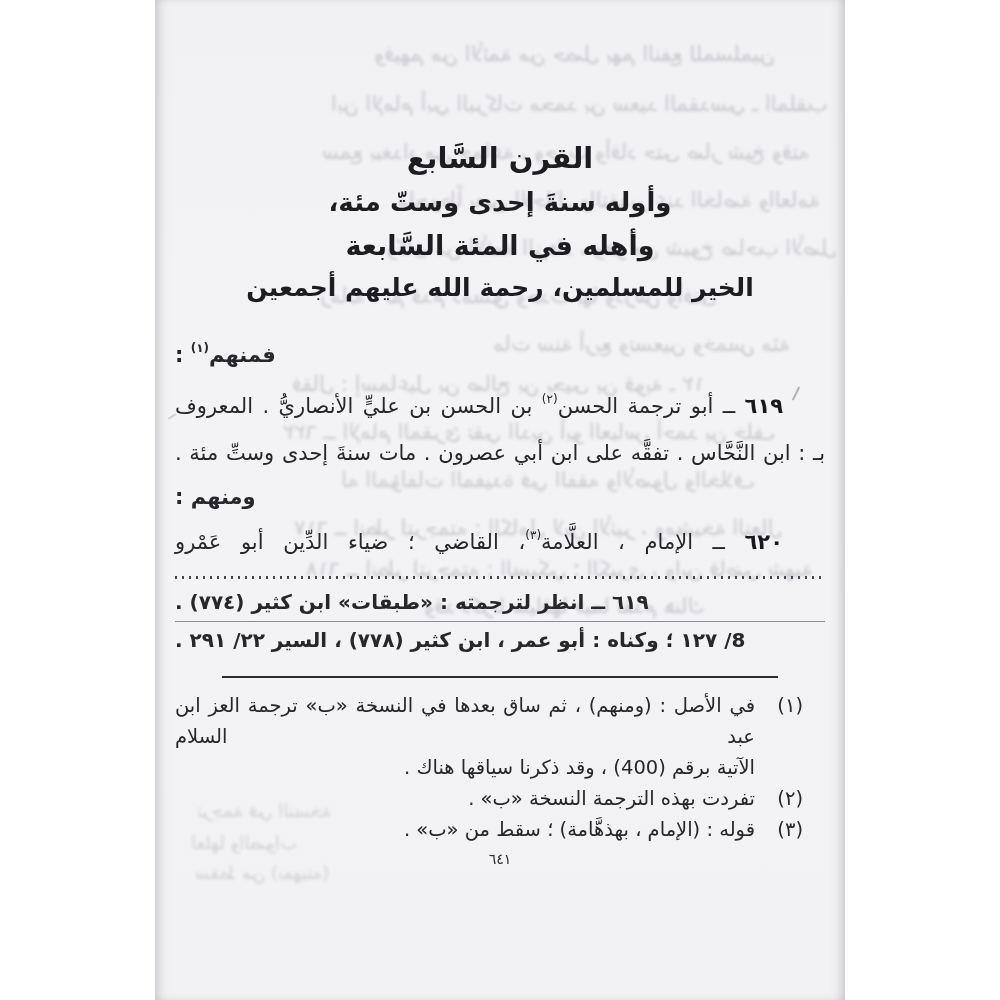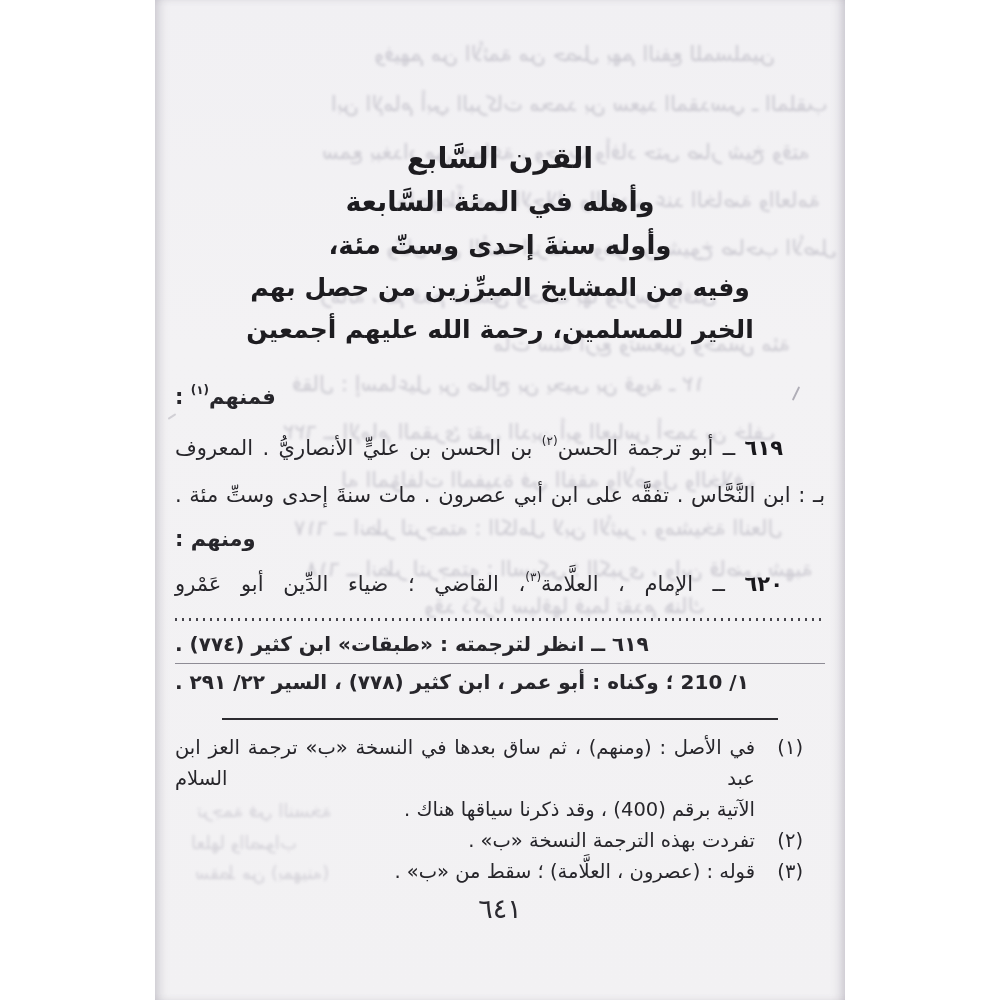--- a/index.html
+++ b/index.html
@@ -68,21 +68,21 @@
     width:556px; margin:20px auto 0;
   }
   .footnotes { margin-top:12px; font-size:19.5px; padding-right:22px; }
   .fn-row { display:flex; direction:rtl; }
   .fn-marker { flex:none; width:48px; line-height:31px; }
   .fn-text { flex:1; }
   .fn-line { line-height:31px; }
   .fn-stretch { text-align:justify; text-align-last:justify; }
 
   .pagenum {
-    margin-top:6px; text-align:center; font-size:27px;
+    margin-top:6px; text-align:center; font-size:14px;
     letter-spacing:1px; color:#2b2a30;
   }
 </style>
 </head>
 <body>
 
 <div class="scan">
 
   <div class="ghost">
     <div class="g" style="top:42px;  right:70px;">وفيهم من الأئمة من حصل بهم النفع للمسلمين</div>
@@ -102,23 +102,22 @@
     <div class="g small" style="top:832px; left:36px;">لعلها والصواب</div>
     <div class="g small" style="top:862px; left:40px;">سقط من (بمهينه)</div>
     <div class="artifact" style="top:386px; right:48px; height:15px; transform:rotate(26deg);"></div>
     <div class="artifact" style="top:412px; left:16px; height:9px; transform:rotate(58deg); opacity:.5;"></div>
   </div>
 
   <div class="content">
 
     <div class="heading">
       <div class="h-line h1">القرن السَّابع</div>
+      <div class="h-line h3">وأوله سنةَ إحدى وستّ مئة،</div>
       <div class="h-line h2">وأهله في المئة السَّابعة</div>
-      <div class="h-line h3">وأوله سنةَ إحدى وستّ مئة،</div>
-      <div class="h-line h45">وفيه من المشايخ المبرِّزين من حصل بهم</div>
       <div class="h-line h45">الخير للمسلمين، رحمة الله عليهم أجمعين</div>
     </div>
 
     <div class="body-line natural intro-line ind-intro">
       <span>فمنهم</span><sup class="note">(١)</sup><span> :</span>
     </div>
 
     <div class="body-line stretch e619-1 ind-entry">
       <span class="num">٦١٩</span><span> ــ أبو ترجمة الحسن</span><sup class="note">(٢)</sup><span> بن الحسن بن عليٍّ الأنصاريُّ . المعروف</span>
     </div>
@@ -130,21 +129,21 @@
 
     <div class="body-line stretch e620 ind-entry">
       <span class="num">٦٢٠</span><span> ــ الإمام ، العلَّامة</span><sup class="note">(٣)</sup><span>، القاضي ؛ ضياء الدِّين أبو عَمْرو</span>
     </div>
 
     <div class="dotted-rule"></div>
 
     <div class="refs">
       <div class="refs-line natural ind">٦١٩ ــ انظر لترجمته : «طبقات» ابن كثير (٧٧٤) .</div>
       <hr class="thin-rule">
-      <div class="refs-line natural cont">١/ 210 ؛ وكناه : أبو عمر ، ابن كثير (٧٧٨) ، السير ٢٢/ ٢٩١ .</div>
+      <div class="refs-line natural cont">8/ ١٢٧ ؛ وكناه : أبو عمر ، ابن كثير (٧٧٨) ، السير ٢٢/ ٢٩١ .</div>
     </div>
 
     <hr class="solid-rule">
 
     <div class="footnotes">
       <div class="fn-row">
         <div class="fn-marker">(١)</div>
         <div class="fn-text">
           <div class="fn-line fn-stretch">في الأصل : (ومنهم) ، ثم ساق بعدها في النسخة «ب» ترجمة العز ابن عبد السلام</div>
           <div class="fn-line">الآتية برقم (400) ، وقد ذكرنا سياقها هناك .</div>
@@ -152,21 +151,21 @@
       </div>
       <div class="fn-row">
         <div class="fn-marker">(٢)</div>
         <div class="fn-text">
           <div class="fn-line">تفردت بهذه الترجمة النسخة «ب» .</div>
         </div>
       </div>
       <div class="fn-row">
         <div class="fn-marker">(٣)</div>
         <div class="fn-text">
-          <div class="fn-line">قوله : (عصرون ، العلَّامة) ؛ سقط من «ب» .</div>
+          <div class="fn-line">قوله : (الإمام ، بهذهَّامة) ؛ سقط من «ب» .</div>
         </div>
       </div>
     </div>
 
     <div class="pagenum">٦٤١</div>
 
   </div>
 </div>
 
 </body></html>

